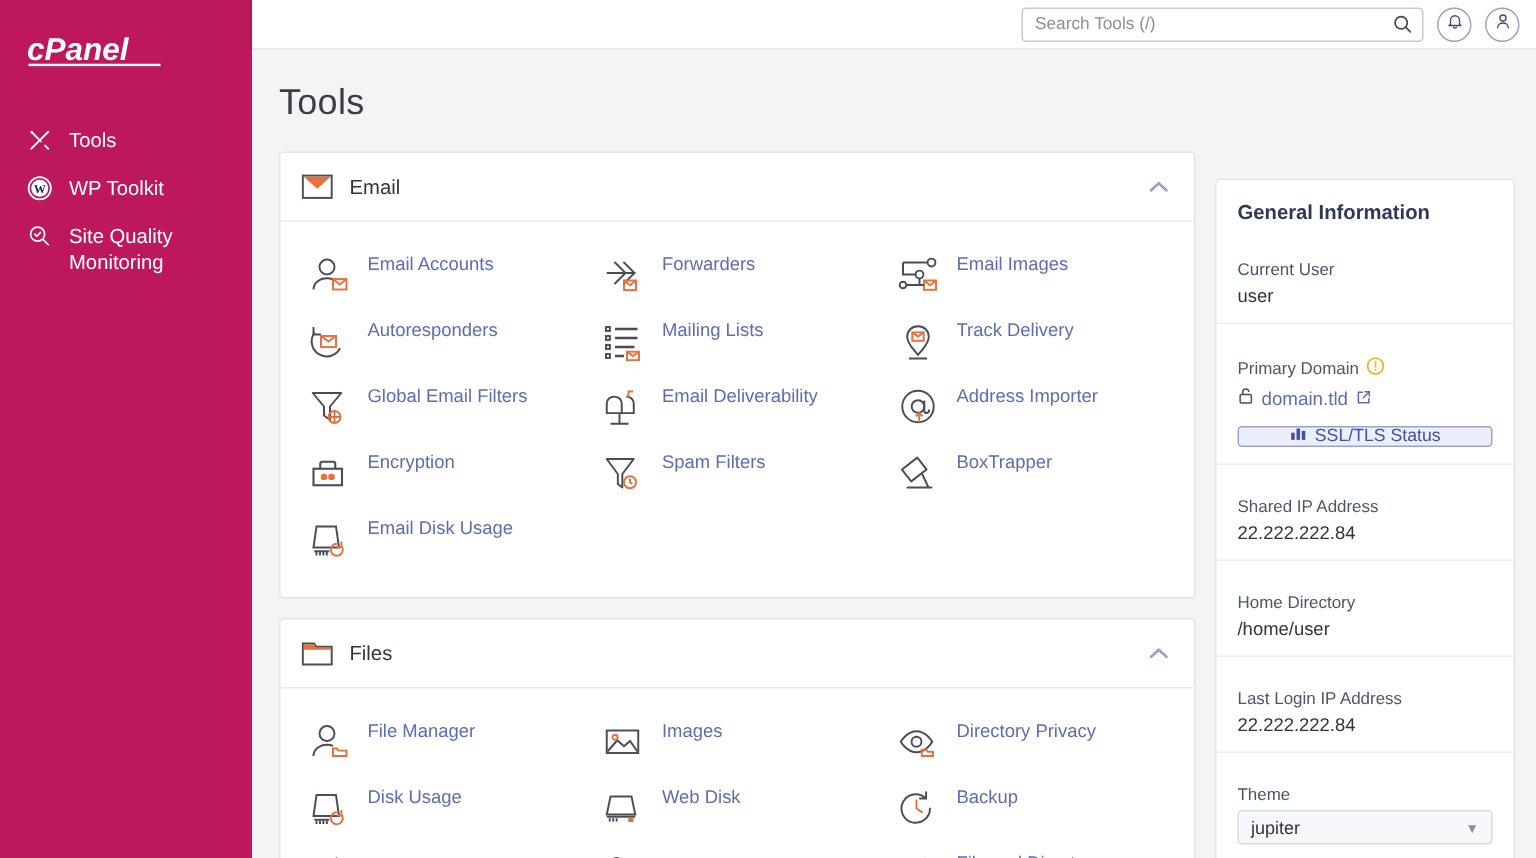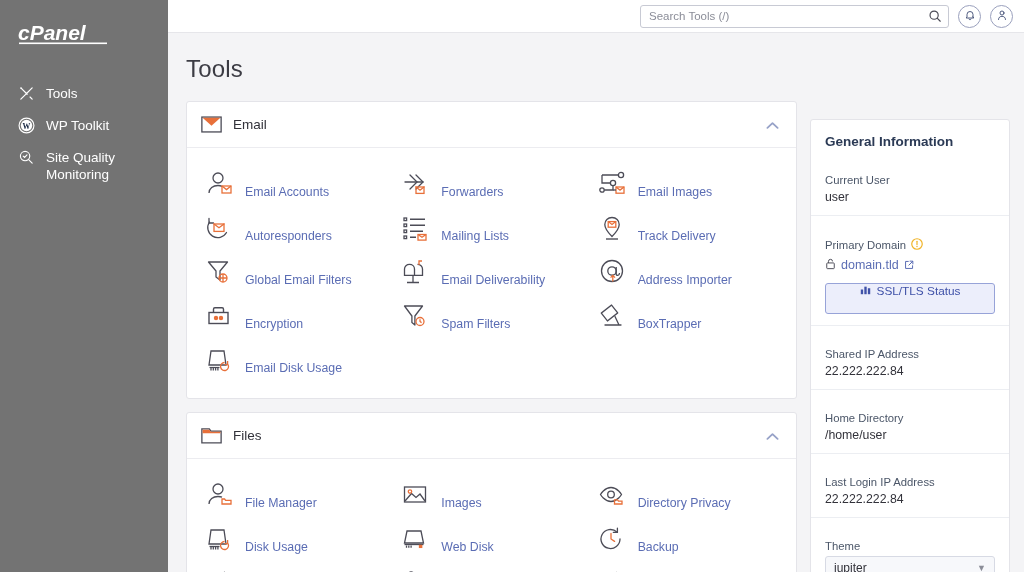--- a/index.html
+++ b/index.html
@@ -7,21 +7,21 @@
     width: 1024px; height: 572px;
     font-family: "Liberation Sans", sans-serif;
     background: #f4f4f6;
     overflow: hidden;
   }
   .app { display: flex; width: 1024px; height: 572px; }
 
   
   .sidebar {
     width: 168px; height: 572px;
-    background: #737373;
+    background: #be185d;
     flex: 0 0 168px;
     padding-top: 14px;
   }
   .logo {
     padding: 6px 0 0 18px;
     height: 44px;
   }
   .logo svg { display: block; }
   .nav { margin-top: 20px; }
   .nav-item {
@@ -40,21 +40,21 @@
 
   .topbar {
     height: 33px; background: #ffffff;
     border-bottom: 1px solid #e6e6ea;
     display: flex; align-items: center; justify-content: flex-end;
     padding-right: 11px; gap: 9px;
     flex: 0 0 33px;
   }
   .searchwrap {
     position: relative;
-    width: 309px; height: 23px;
+    width: 268px; height: 23px;
   }
   .searchwrap input {
     width: 100%; height: 23px;
     border: 1px solid #c8cad4; border-radius: 3px;
     padding: 0 26px 0 8px;
     font-size: 11.5px; color: #3b3b44;
     font-family: "Liberation Sans", sans-serif;
     background: #fff;
     outline: none;
   }
@@ -100,21 +100,21 @@
     font-size: 13.5px; color: #32323a; margin-left: 6px; flex: 1 1 auto;
   }
   .chev { flex: 0 0 14px; }
 
   .grid {
     display: grid;
     grid-template-columns: repeat(3, 1fr);
     padding: 14px 10px 16px 10px;
   }
   .tool {
-    display: flex; align-items: flex-end; gap: 8px;
+    display: flex; align-items: flex-start; gap: 8px;
     padding: 7px 6px; cursor: pointer; min-height: 42px;
   }
   .tool .t-ico { flex: 0 0 34px; height: 30px; display: flex; align-items: center; justify-content: center; }
   .tool .t-lbl {
     font-size: 12.3px; color: #5b6db4; line-height: 14px;
   }
 
   
   .panel {
     background: #fff; border: 1px solid #e4e4e9; border-radius: 3px;
@@ -127,22 +127,22 @@
   .prow { padding: 9px 14px 11px 14px; border-top: 1px solid #eceef2; }
   .prow:first-of-type { border-top: none; padding-top: 0; }
   .plabel {
     font-size: 11.3px; color: #4b5668; margin-bottom: 4px;
     display: flex; align-items: center; gap: 5px; margin-top: 13px;
   }
   .pvalue { font-size: 12.3px; color: #32323a; }
   .domain-line { display: flex; align-items: center; gap: 5px; }
   .domain-line a { color: #5b6db4; font-size: 12.5px; text-decoration: none; }
   .ssl-btn {
-    display: flex; align-items: flex-start; justify-content: center; gap: 6px;
-    width: 100%; height: 31px; margin-top: 9px;
+    display: flex; align-items: flex-end; justify-content: center; gap: 6px;
+    width: 100%; height: 14px; margin-top: 9px;
     background: #eceefb; border: 1px solid #97a3d8; border-radius: 3px;
     color: #3f51a8; font-size: 11.8px; cursor: pointer;
     font-family: "Liberation Sans", sans-serif;
   }
   .theme-select {
     width: 100%; height: 23px; margin-top: 4px;
     background: #f7f8fb; border: 1px solid #d7dae4; border-radius: 3px;
     display: flex; align-items: center; padding: 0 8px;
     font-size: 12px; color: #32323a; cursor: pointer;
     position: relative;

